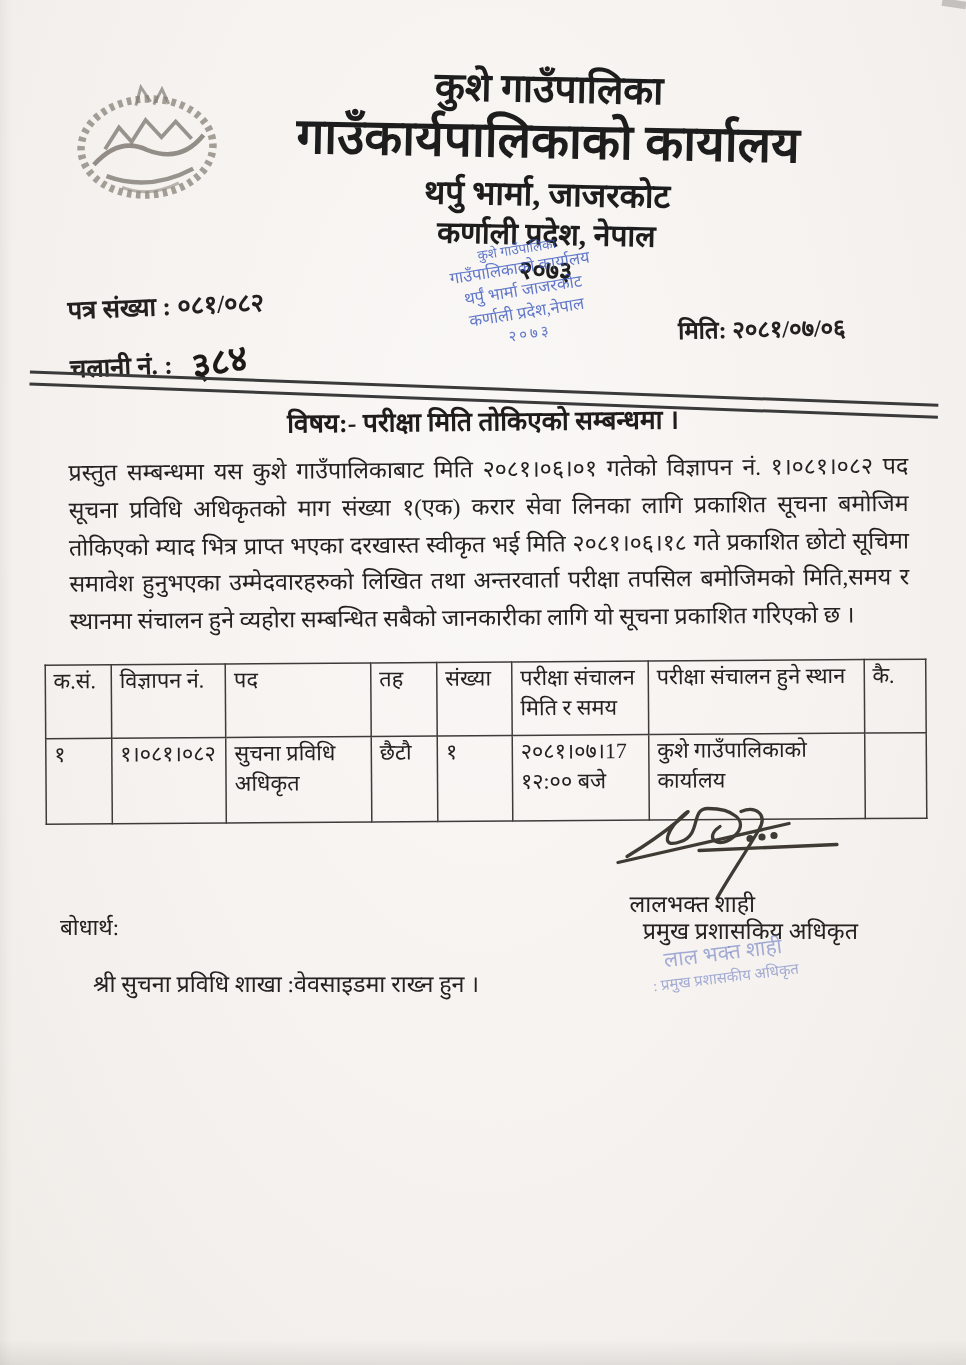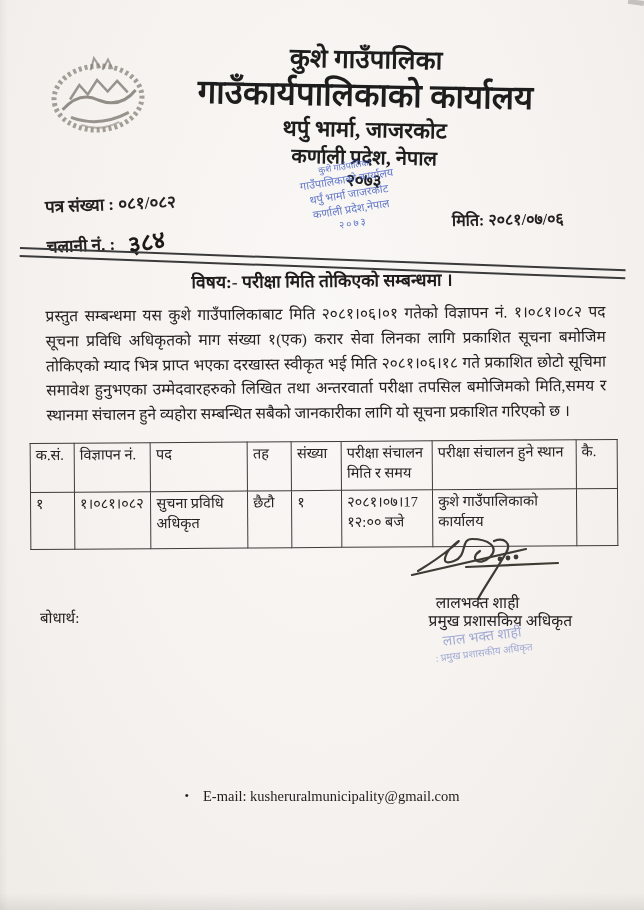--- a/index.html
+++ b/index.html
@@ -44,21 +44,21 @@
   .body-par{left:46px;top:302px;width:560px;font-size:15.5px;line-height:1.6;text-align:justify;
             transform:rotate(-0.5deg);color:#242220;}
   
   .exam-table{left:30px;top:441px;width:588px;border-collapse:collapse;transform:rotate(-0.4deg);
               font-size:14.5px;color:#242220;table-layout:fixed;}
   .exam-table td{border:1.6px solid #3e3c3a;padding:2px 5px;vertical-align:top;line-height:1.35;}
   .exam-table .hdr td{height:44px;}
   .exam-table .datarow td{height:52px;white-space:pre-line;}
   
   .sig-svg{left:408px;top:533px;width:160px;height:72px;}
-  .sig-name{left:395px;top:591px;width:165px;text-align:center;font-size:15.5px;color:#242220;}
+  .sig-name{left:379px;top:591px;width:165px;text-align:center;font-size:15.5px;color:#242220;}
   .sig-title{left:382px;top:609px;width:190px;text-align:right;font-size:15.5px;color:#242220;}
   .sig-stamp{left:388px;top:629px;width:190px;text-align:center;transform:rotate(-7deg);
              color:rgba(92,112,190,.55);}
   .sig-stamp .t1{font-size:14px;line-height:1.2;}
   .sig-stamp .t2{font-size:10px;line-height:1.3;}
   
   .cc-label{left:40px;top:607px;font-size:15px;color:#242220;}
   .cc-item{left:62px;top:644px;font-size:15.5px;color:#242220;}
   
   .footer{left:0;top:788px;width:644px;text-align:center;font-size:14.5px;color:#1f1d1b;}
@@ -164,22 +164,20 @@
     </g>
   </svg>
   <div class="abs sig-name">लालभक्त शाही</div>
   <div class="abs sig-title">प्रमुख प्रशासकिय अधिकृत</div>
   <div class="abs sig-stamp">
     <div class="t1">लाल भक्त शाही</div>
     <div class="t2">: प्रमुख प्रशासकीय अधिकृत</div>
   </div>
 
   <div class="abs cc-label">बोधार्थ:</div>
+  <div class="abs cc-item">श्री सुचना प्रविधि शाखा :वेवसाइडमा राख्न हुन ।</div>
 
-  <div class="abs footer">
-    <span class="bullet">•</span><span>E-mail: kusheruralmunicipality@gmail.com</span>
-  </div>
 
   <div class="abs edge-bottom"></div>
   <div class="abs edge-corner-tr"></div>
   <div class="abs edge-left"></div>
 
 </div>
 
 </body></html>

